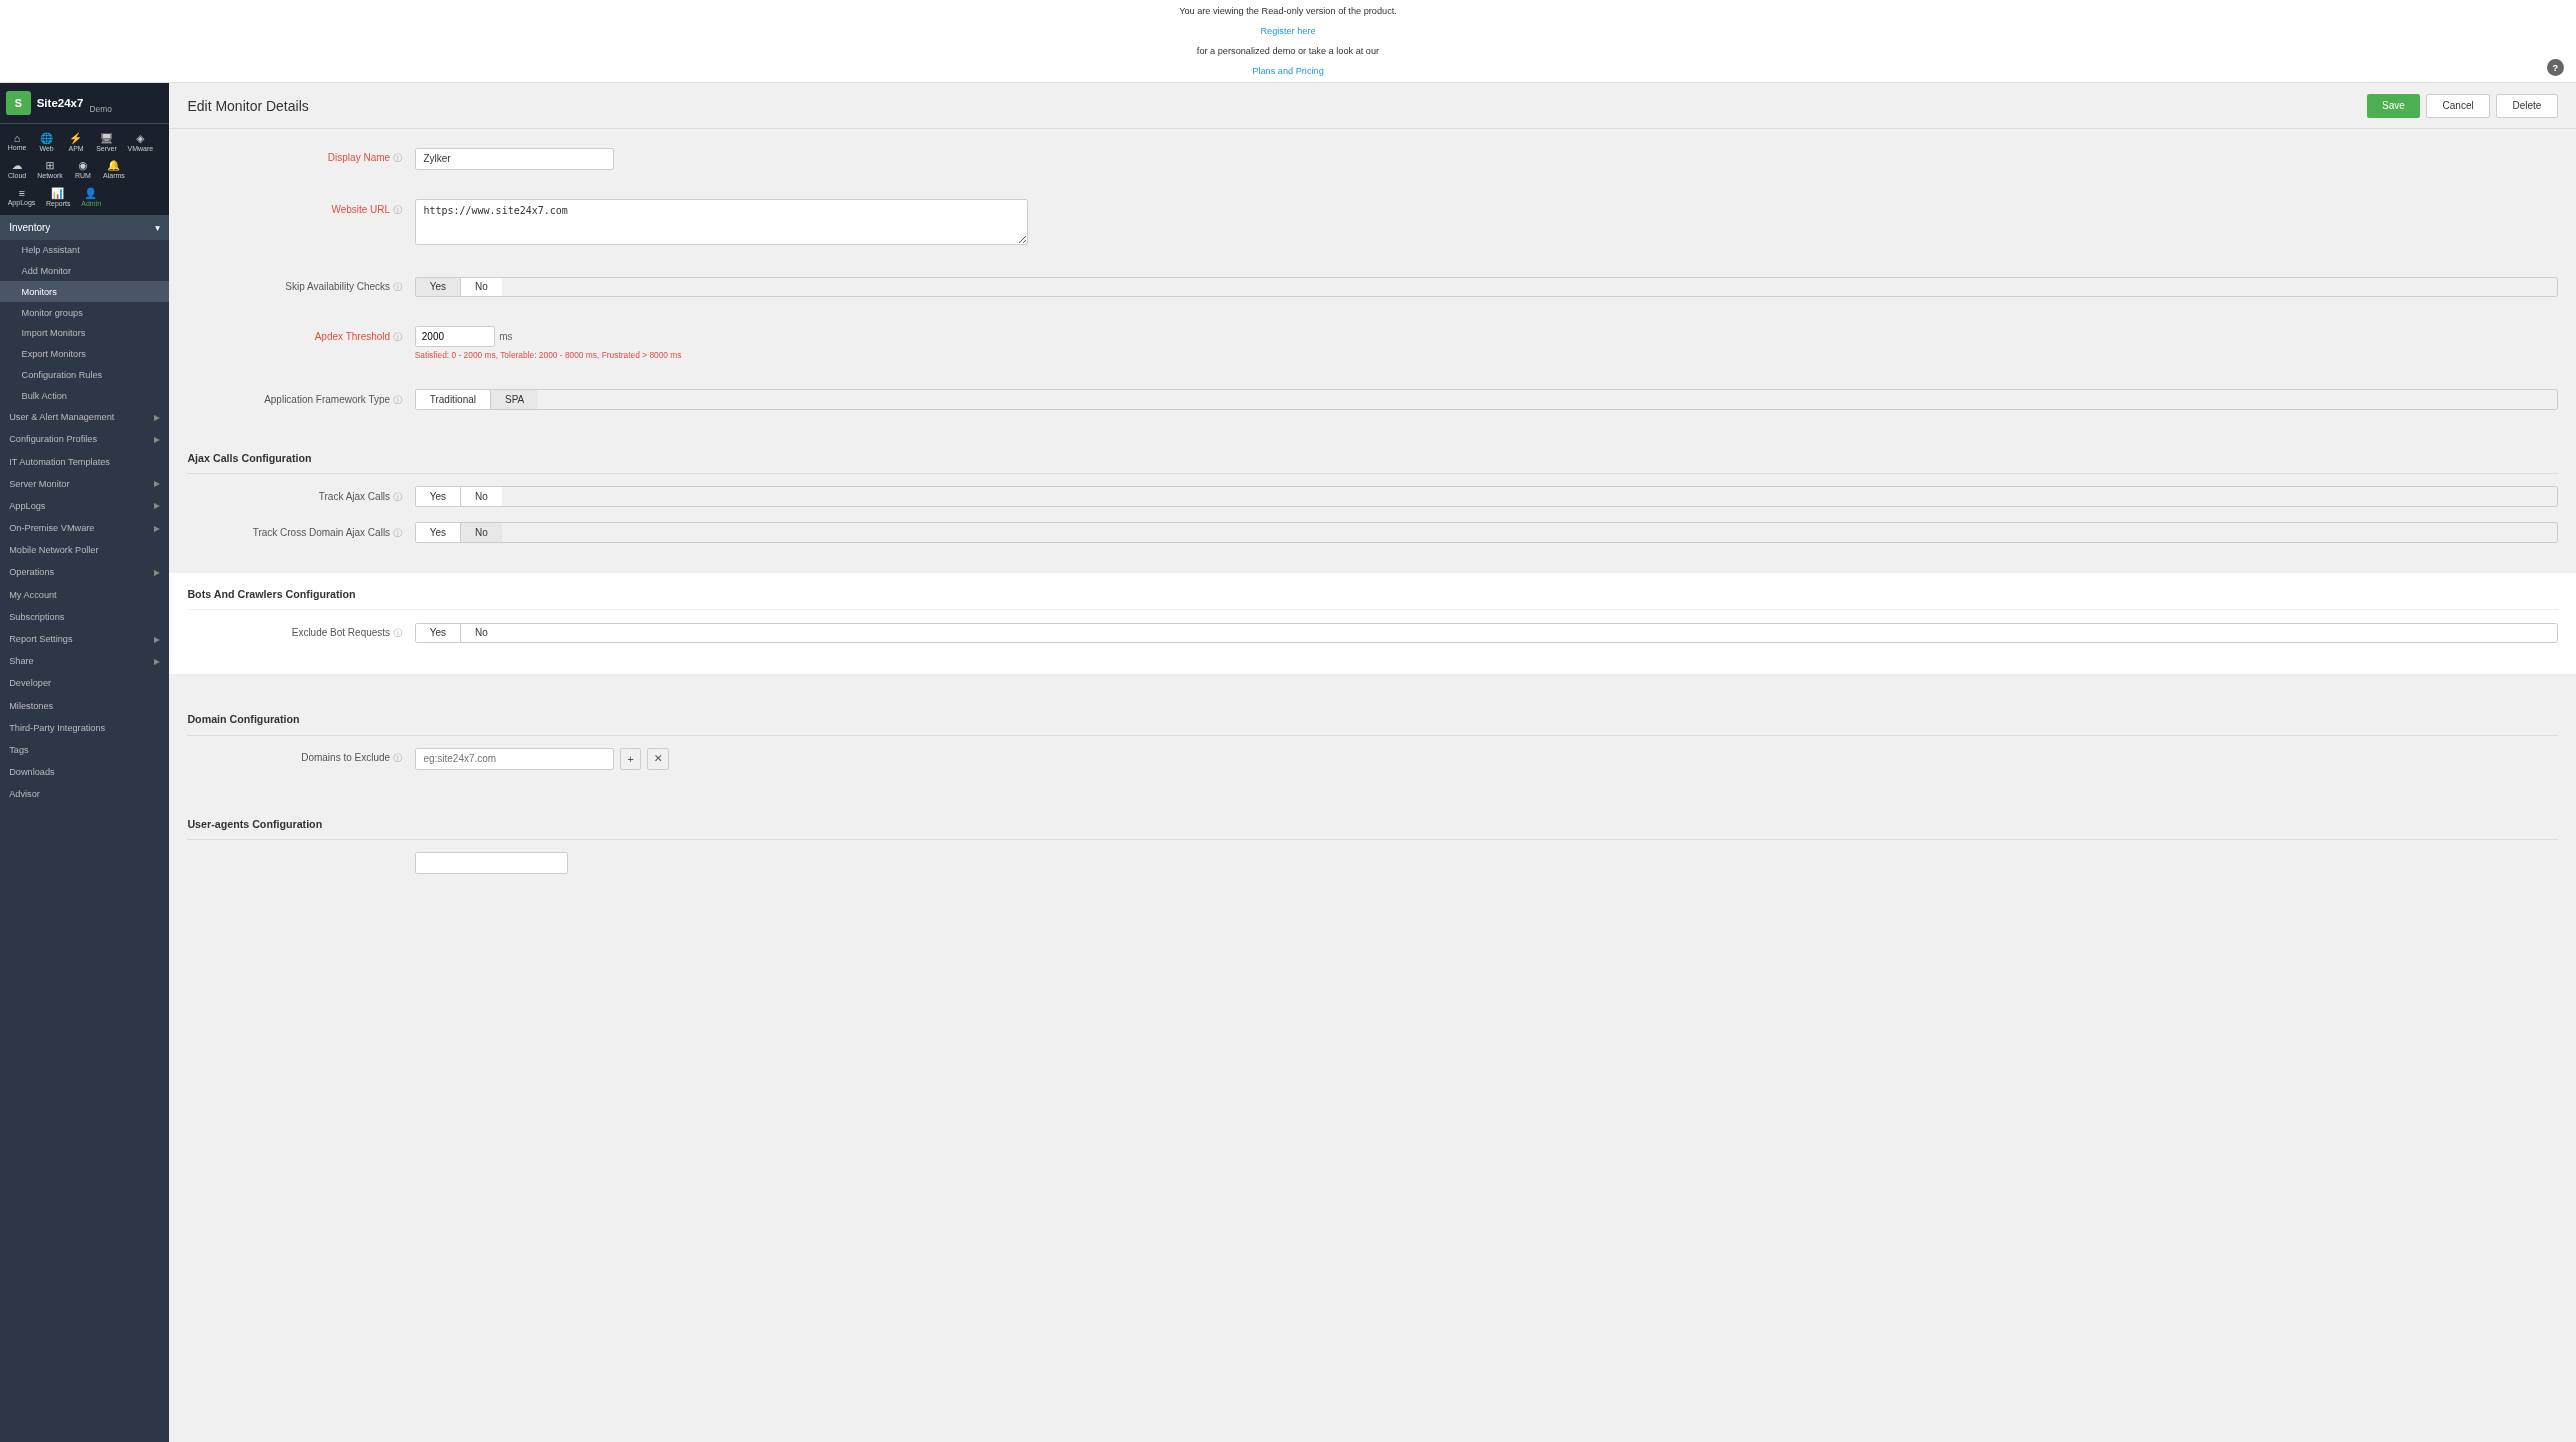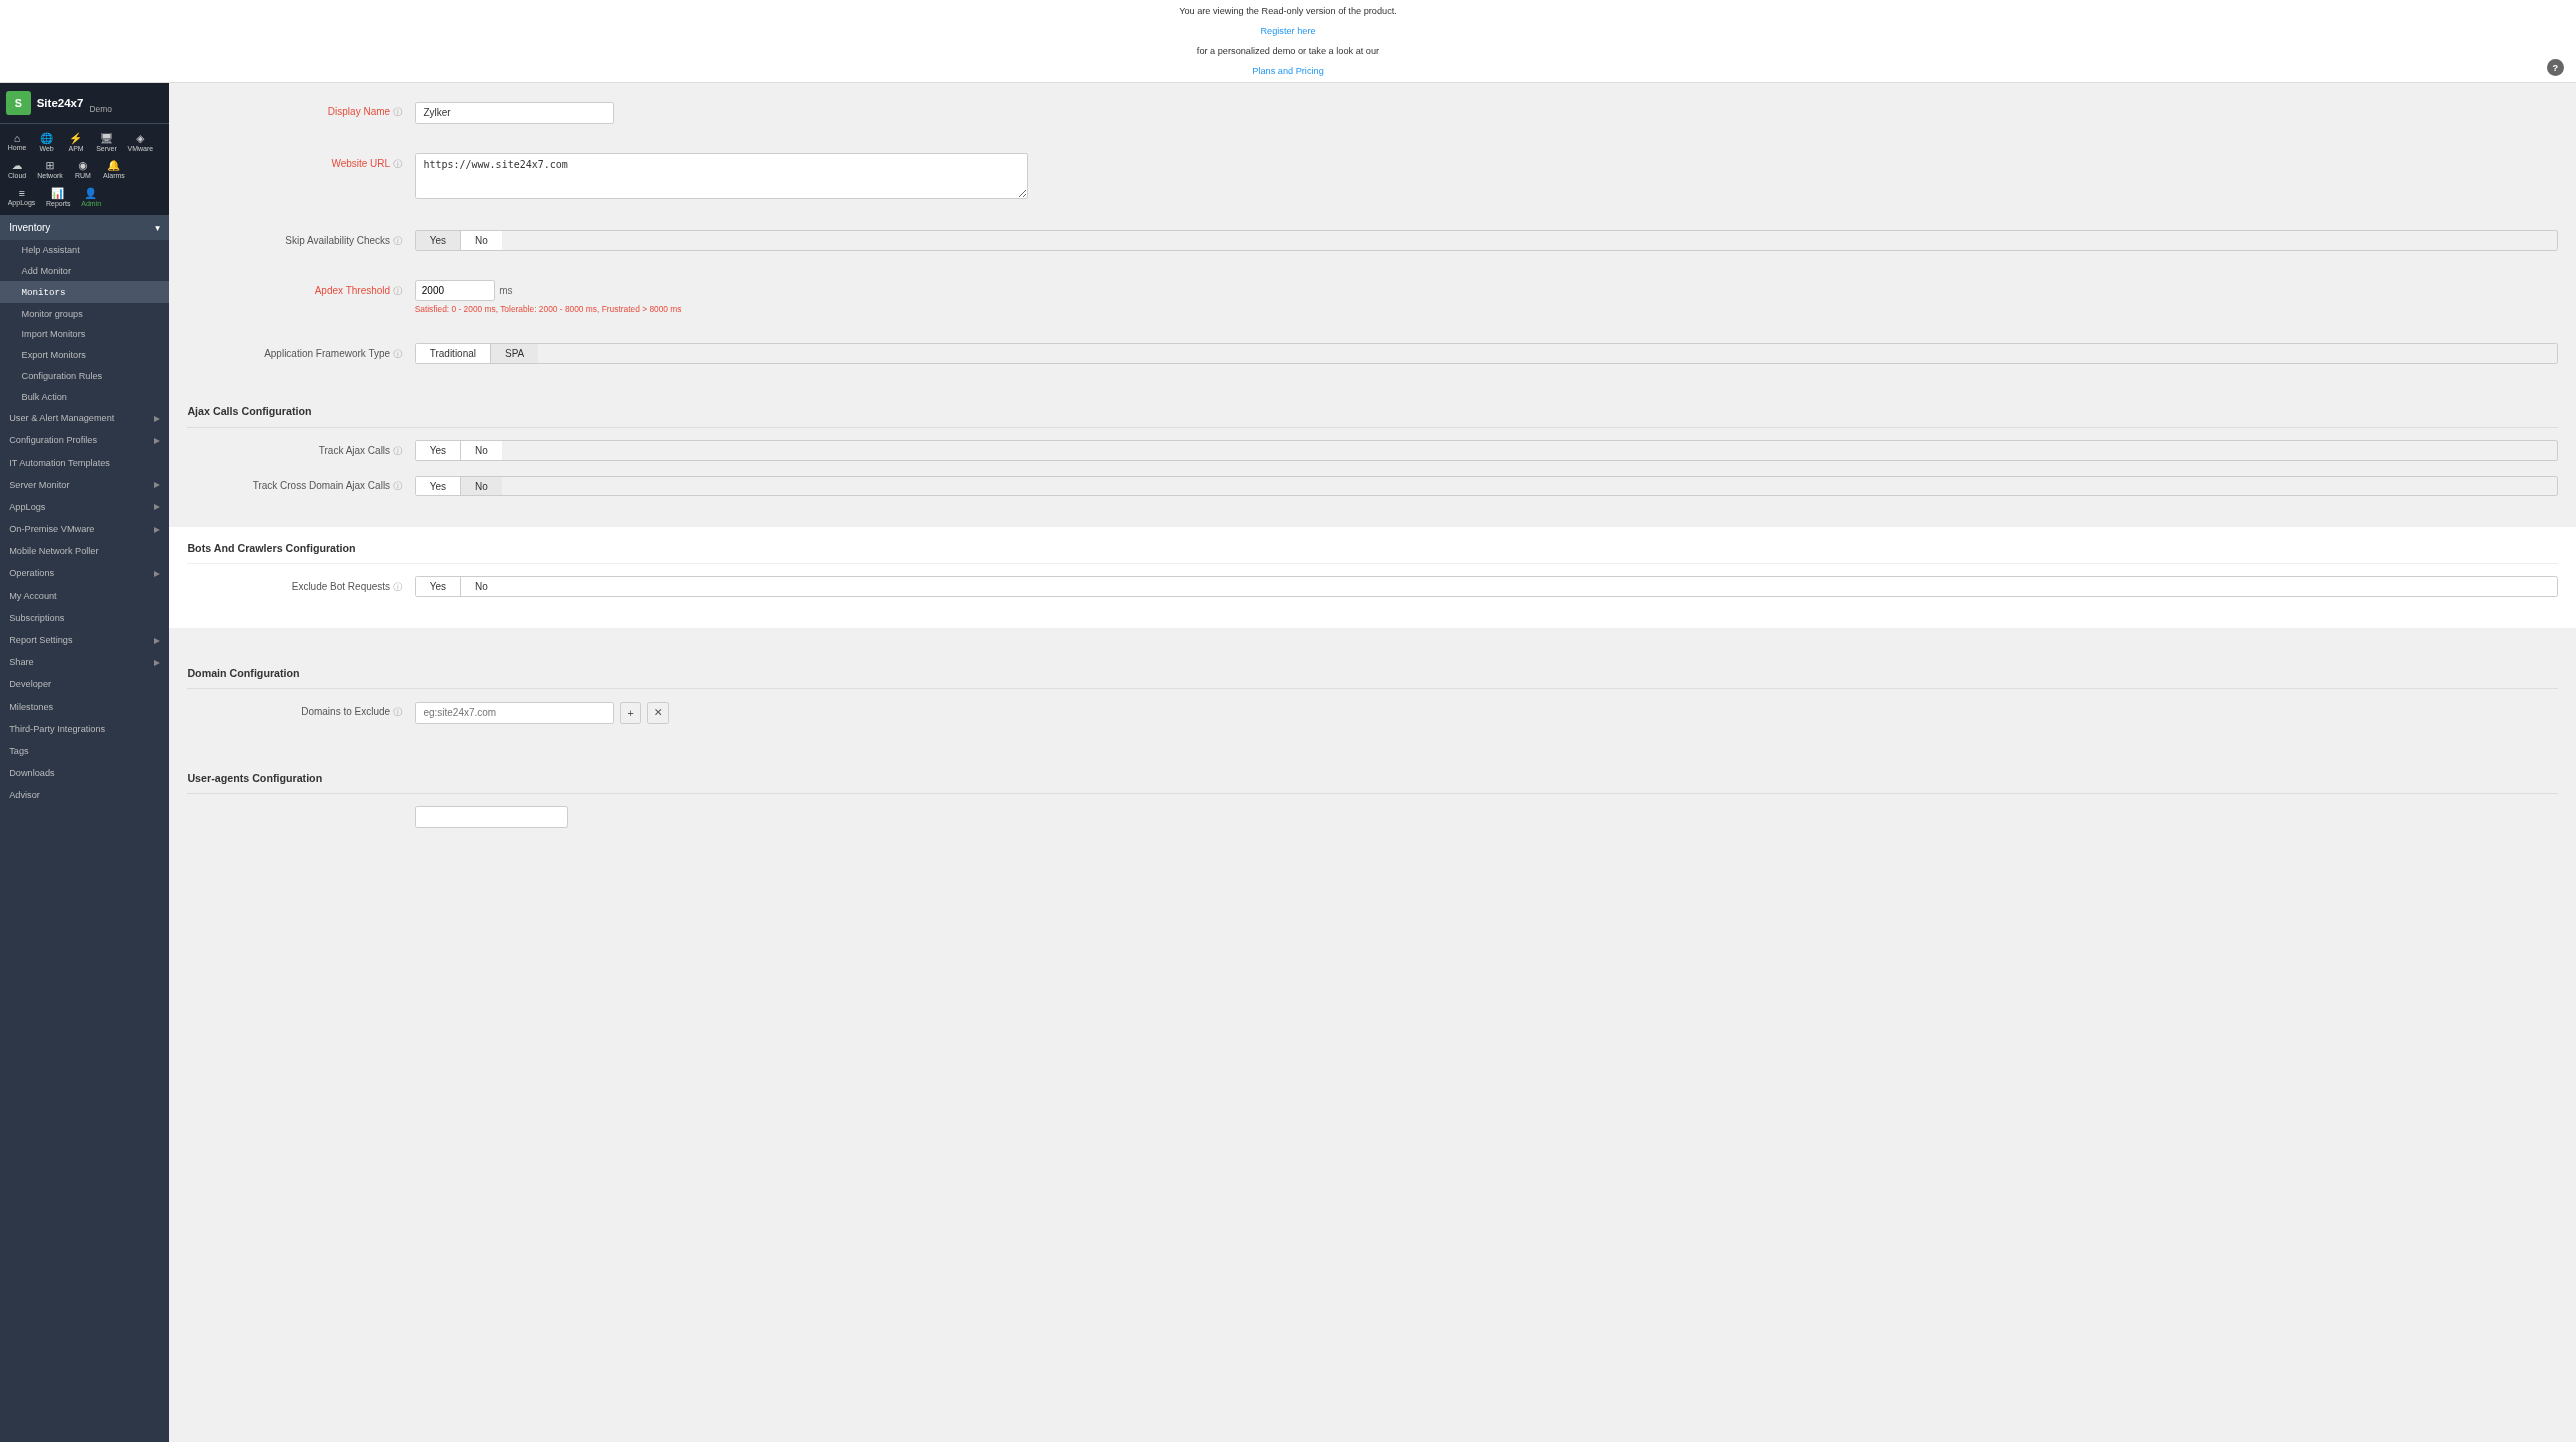--- a/index.html
+++ b/index.html
@@ -70,21 +70,21 @@
 
     
     .sub-item {
       display: flex;
       align-items: center;
       padding: 5.4px 9.2px 5.4px 21.5px;
       cursor: pointer;
       color: #bbb;
       font-size: 9.2px;
     }
-    .sub-item.active { color: #fff; background: #4a5568; font-family: Liberation Mono, monospace; }
+    .sub-item.active { color: #fff; background: #4a5568; }
 
     
     .main-content {
       flex: 1;
       overflow-y: auto;
       background: #f0f0f0;
       display: flex;
       flex-direction: column;
     }
 
@@ -439,20 +439,28 @@
     <div class="nav-item">
       <span class="nav-label">Downloads</span>
     </div>
     <div class="nav-item">
       <span class="nav-label">Advisor</span>
     </div>
   </div>
 
   <div class="main-content">
 
+    <div class="page-header">
+      <span class="page-title">Edit Monitor Details</span>
+      <div class="header-actions">
+        <button class="btn-save">Save</button>
+        <button class="btn-cancel">Cancel</button>
+        <button class="btn-delete">Delete</button>
+      </div>
+    </div>
 
     <div class="form-content">
 
       <div class="form-row">
         <div class="form-label">
           <span style="color:#e74c3c;">Display Name</span>
           <span class="info-icon">ⓘ</span>
         </div>
         <div class="form-control-area">
           <input type="text" class="text-input" value="Zylker" style="">

